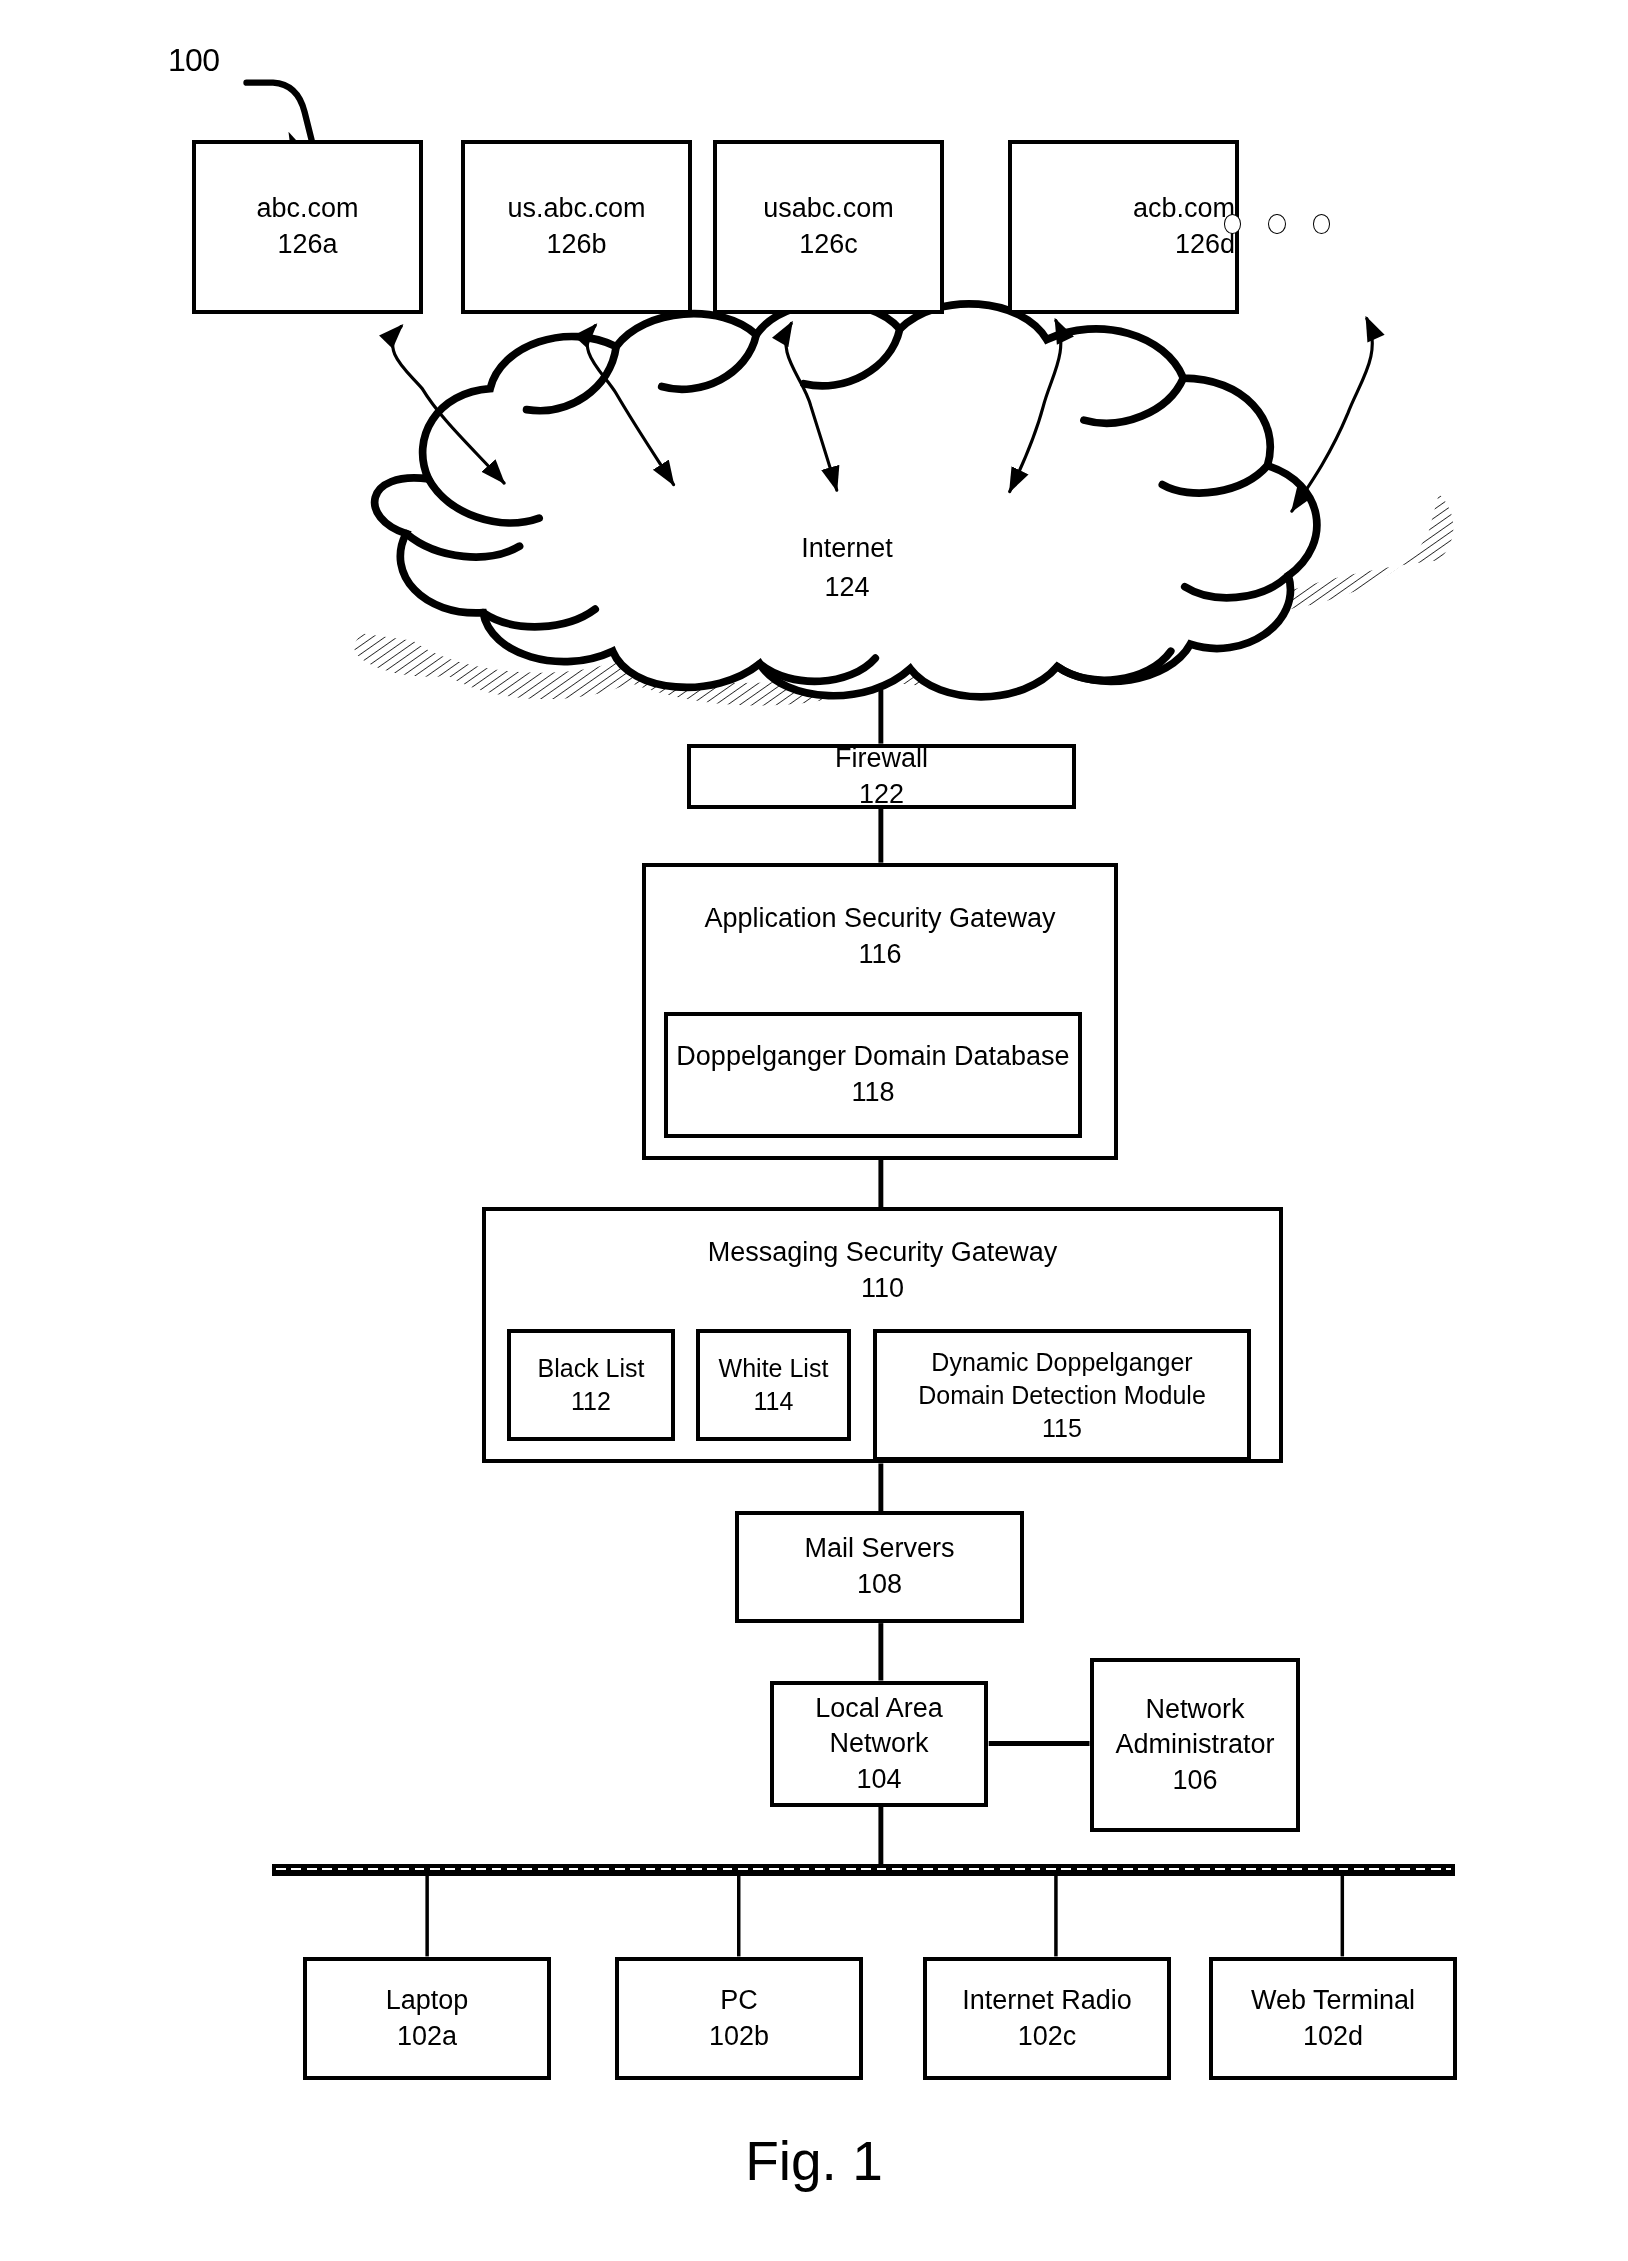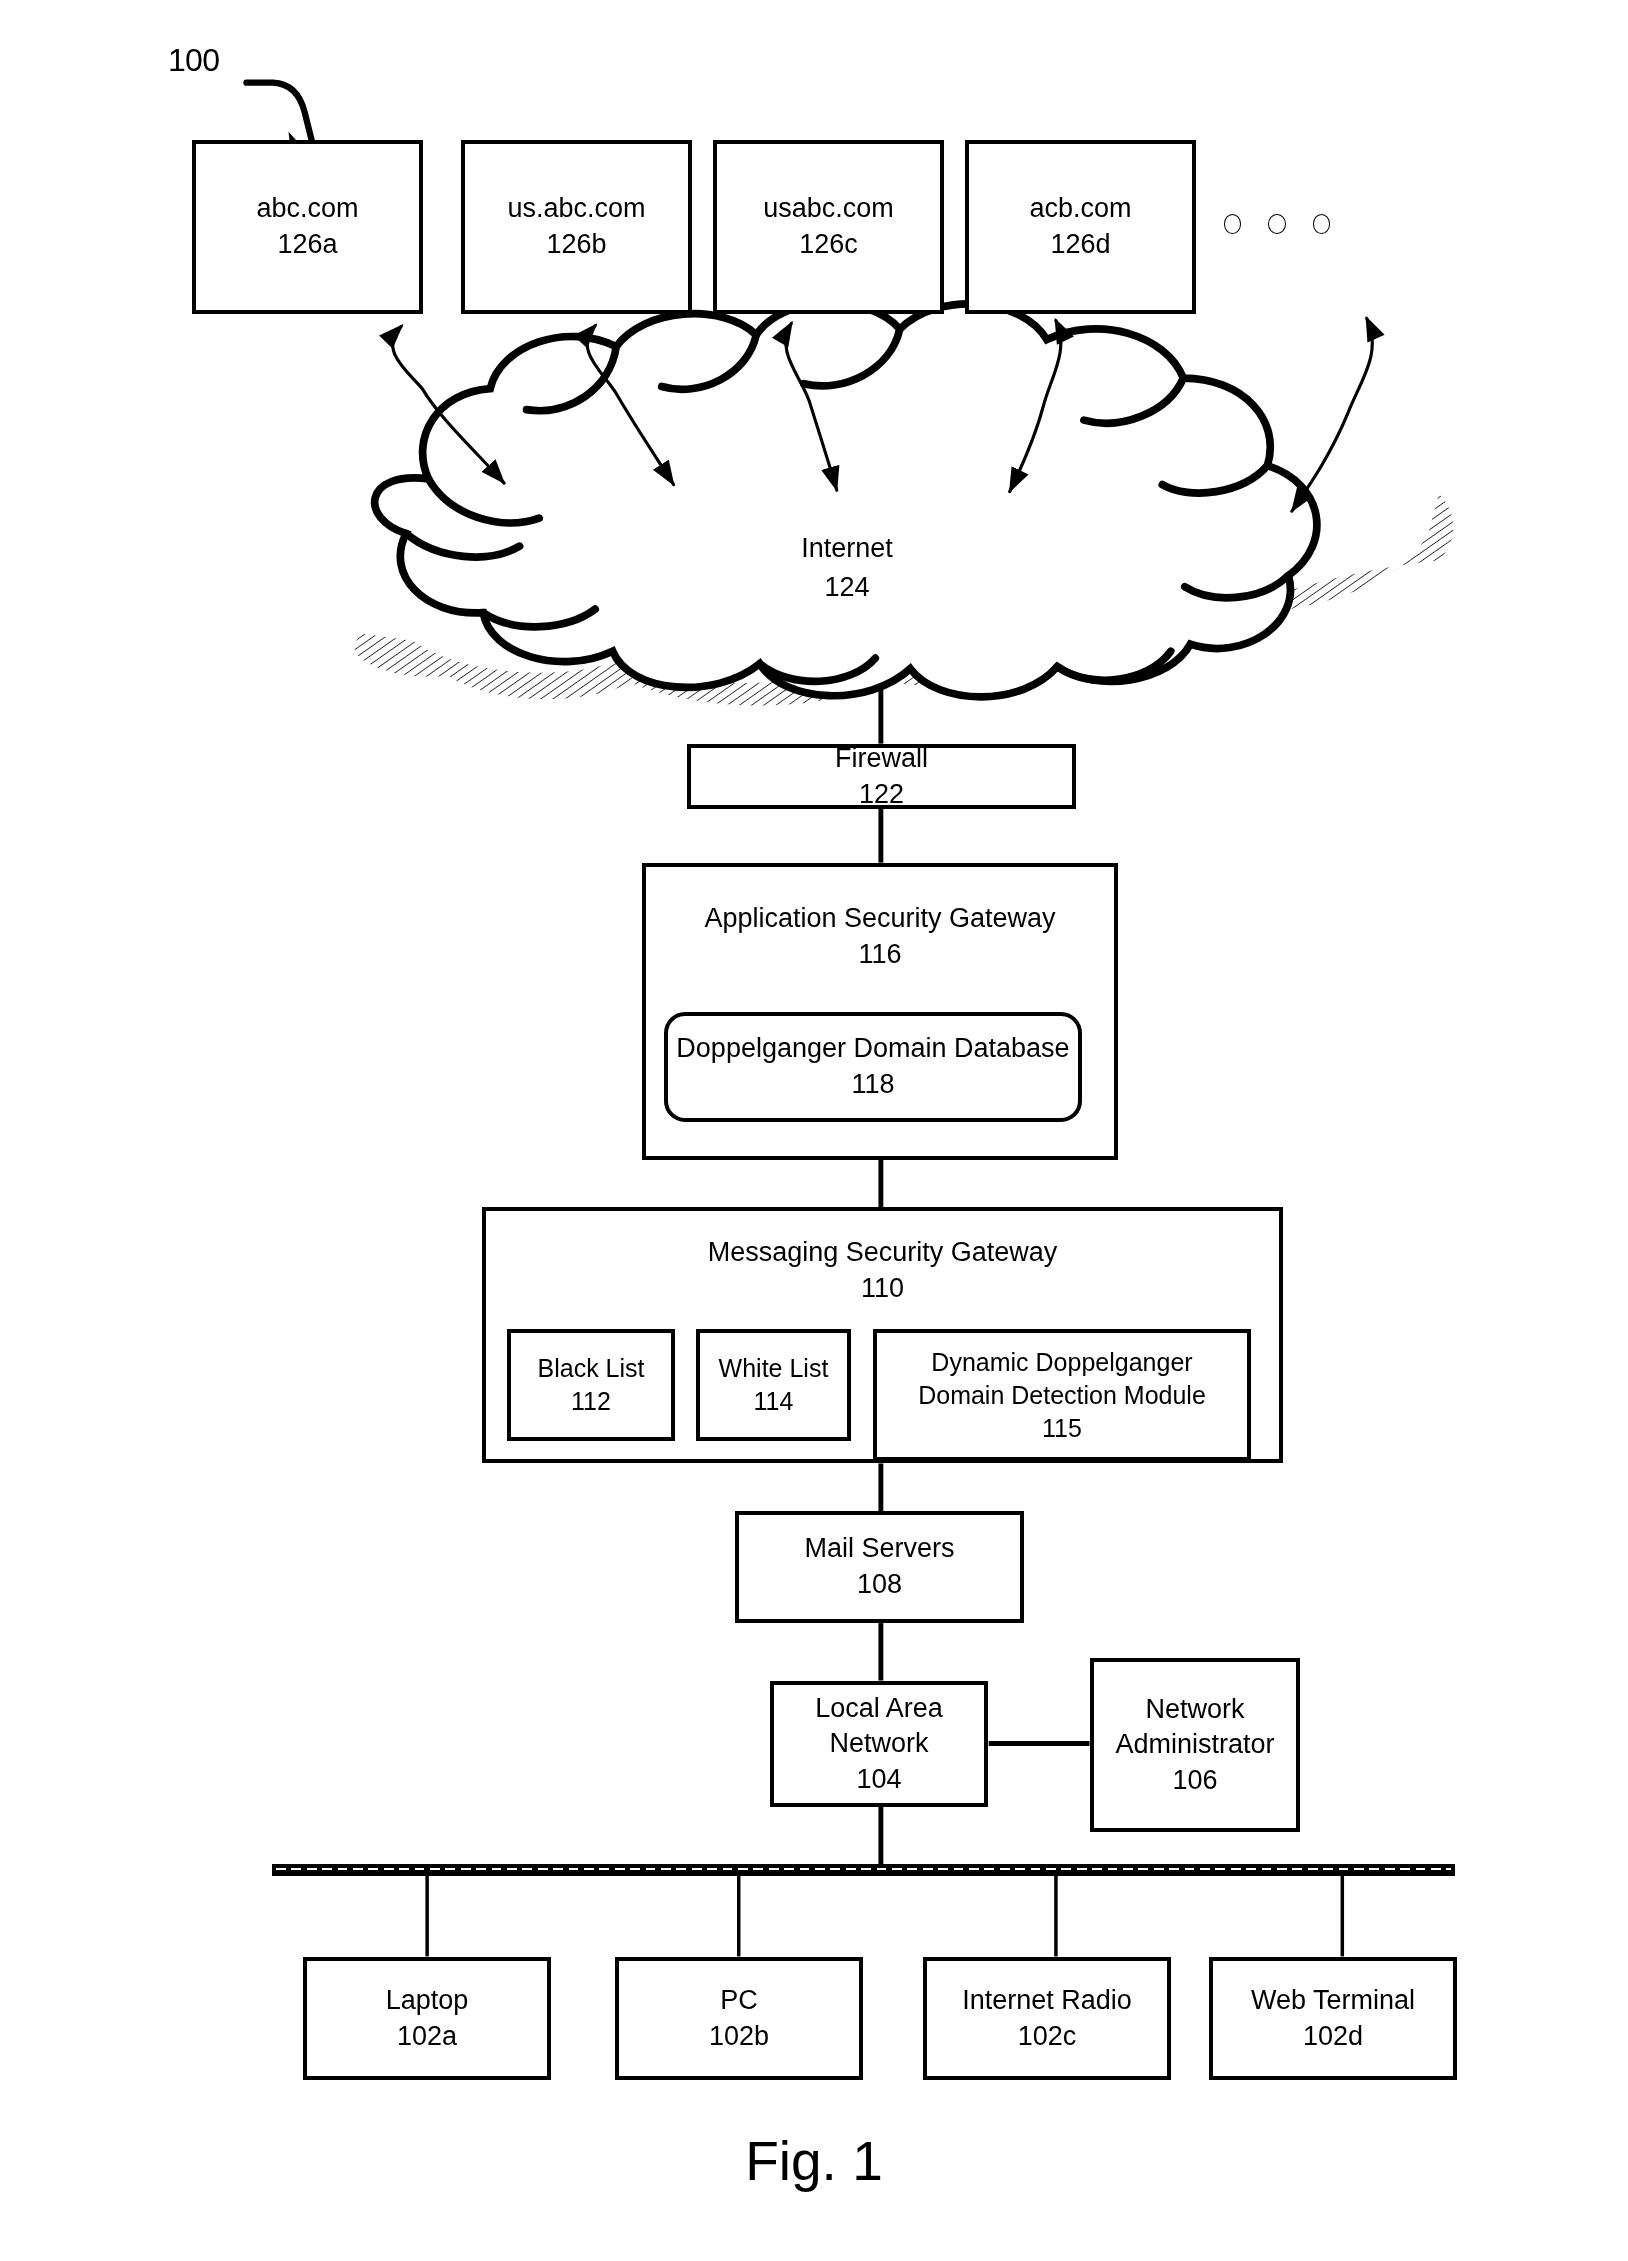--- a/index.html
+++ b/index.html
@@ -243,21 +243,21 @@
   <div class="node domain-box" style="left:461px;">
     <span class="line f38">us.abc.com</span>
     <span class="line f38">126b</span>
   </div>
 
   <div class="node domain-box" style="left:713px;">
     <span class="line f38">usabc.com</span>
     <span class="line f38">126c</span>
   </div>
 
-  <div class="node domain-box" style="left:965px;">
+  <div class="node domain-box" style="left:1008px;align-items:flex-end;">
     <span class="line f38">acb.com</span>
     <span class="line f38">126d</span>
   </div>
 
   <div id="ellipsis">
     <span class="dot"></span>
     <span class="dot"></span>
     <span class="dot"></span>
   </div>
 
@@ -270,21 +270,21 @@
   <div class="node" style="left:687px; top:744px; width:389px; height:65px;">
     <span class="line f38">Firewall</span>
     <span class="line f38">122</span>
   </div>
 
   <div class="node" style="left:642px; top:863px; width:476px; height:297px;
                            justify-content:flex-start; padding-top:34px;">
     <span class="line f38">Application Security Gateway</span>
     <span class="line f38">116</span>
 
-    <div class="inner-box" style="left:18px; right:32px; top:145px; height:110px; width:auto;border-radius:21px;">
+    <div class="inner-box" style="left:18px; right:32px; top:145px; height:126px; width:auto;">
       <span class="line f38">Doppelganger Domain Database</span>
       <span class="line f38">118</span>
     </div>
   </div>
 
   <div class="node" style="left:482px; top:1207px; width:801px; height:256px;
                            justify-content:flex-start; padding-top:24px;">
     <span class="line f38">Messaging Security Gateway</span>
     <span class="line f38">110</span>
 

